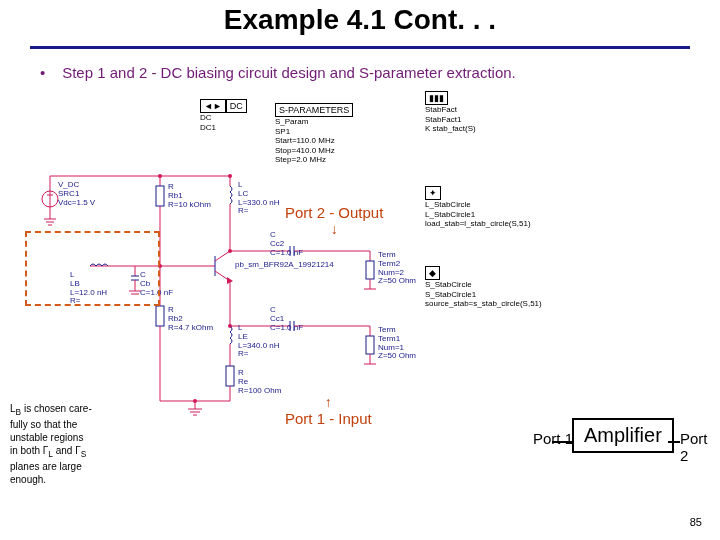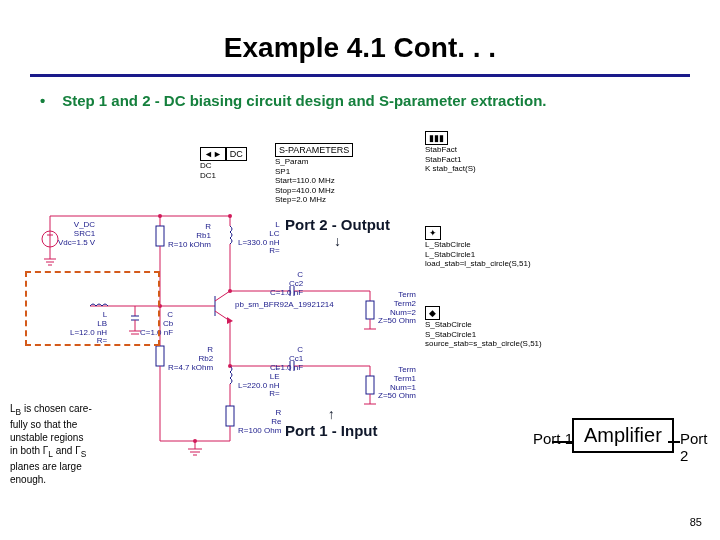--- a/index.html
+++ b/index.html
@@ -9,32 +9,31 @@
     background: #fff;
     font-family: Arial, sans-serif;
     position: relative;
     overflow: hidden;
   }
   .title {
     text-align: center;
     font-size: 28px;
     font-weight: bold;
     color: #000;
-    margin-top: 32px;
+    margin-top: 4px;
   }
   .hr {
     height: 3px;
     background: #1a1a8a;
     margin: 10px 30px 15px 30px;
   }
   .bullet-line {
     font-size: 15px;
-    color: #15803d;
-    margin: 10px 40px 22px 40px;
-    font-weight: bold;
+    color: #701a75;
+    margin: 10px 40px 10px 40px;
   }
   .bullet-dot {
     display: inline-block;
     width: 18px;
   }
   .schematic {
     position: relative;
     margin: 5px 30px 0 30px;
     height: 330px;
     font-size: 9px;
@@ -51,27 +50,27 @@
     padding: 1px 3px;
     display: inline-block;
     font-size: 9px;
   }
   .simbox .sub { font-size: 8px; line-height: 1.2; }
   .comp-label {
     position: absolute;
     font-size: 8px;
     color: #1a1a8a;
     line-height: 1.1;
-    text-align: right;
   }
   .port-label {
     position: absolute;
     font-size: 15px;
-    color: #0f172a;
-    font-weight: bold;
+    color: #c2410c;
+    font-weight: normal;
+    margin-top: 28px;
   }
   .port-label .arrow {
     font-size: 14px;
     display: block;
     text-align: center;
   }
   .dashed-box {
     position: absolute;
     border: 2px dashed #d45a1a;
   }
@@ -114,21 +113,21 @@
 
 <div class="title">Example 4.1 Cont. . .</div>
 <div class="hr"></div>
 <div class="bullet-line">
   <span class="bullet-dot">•</span>
   <span>Step 1 and 2 - DC biasing circuit design and S-parameter extraction.</span>
 </div>
 
 <div class="schematic">
 
-  <div class="simbox" style="left:170px; top:16px;">
+  <div class="simbox" style="left:170px; top:8px;">
     <span class="hdr">◄►</span><span class="hdr">DC</span>
     <div class="sub">DC</div>
     <div class="sub">DC1</div>
   </div>
   <div class="simbox" style="left:245px; top:12px;">
     <span class="hdr">S-PARAMETERS</span>
     <div class="sub">S_Param</div>
     <div class="sub">SP1</div>
     <div class="sub">Start=110.0 MHz</div>
     <div class="sub">Stop=410.0 MHz</div>
@@ -274,21 +273,21 @@
     <div>R</div>
       <div>Rb2</div>
       <div>R=4.7 kOhm</div>
   </div>
   <div class="comp-label" style="left:205px; top:170px;">
     <div>pb_sm_BFR92A_19921214</div>
   </div>
   <div class="comp-label" style="left:208px; top:233px;">
     <div>L</div>
       <div>LE</div>
-      <div>L=220.0 nH</div>
+      <div>L=340.0 nH</div>
       <div>R=</div>
   </div>
   <div class="comp-label" style="left:240px; top:215px;">
     <div>C</div>
       <div>Cc1</div>
       <div>C=1.0 nF</div>
   </div>
   <div class="comp-label" style="left:348px; top:235px;">
     <div>Term</div>
       <div>Term1</div>

